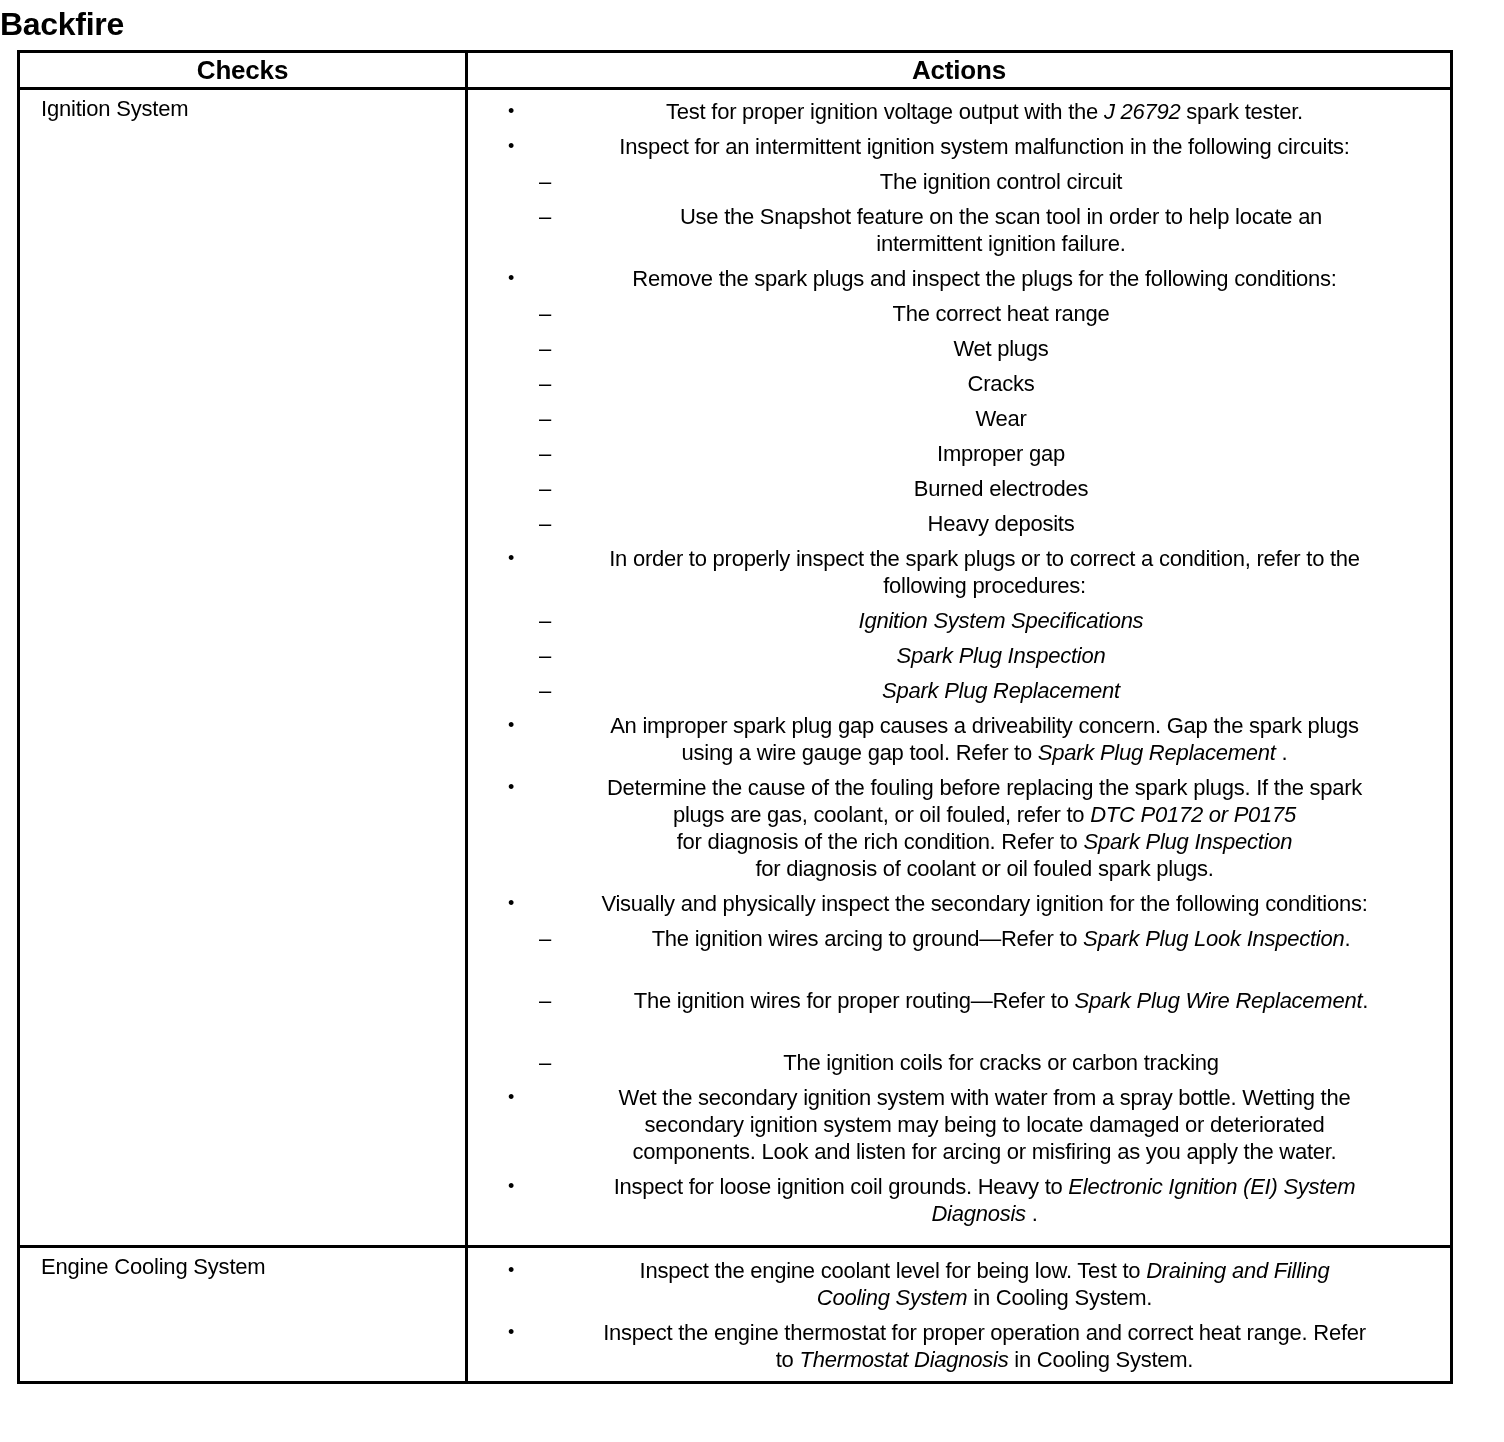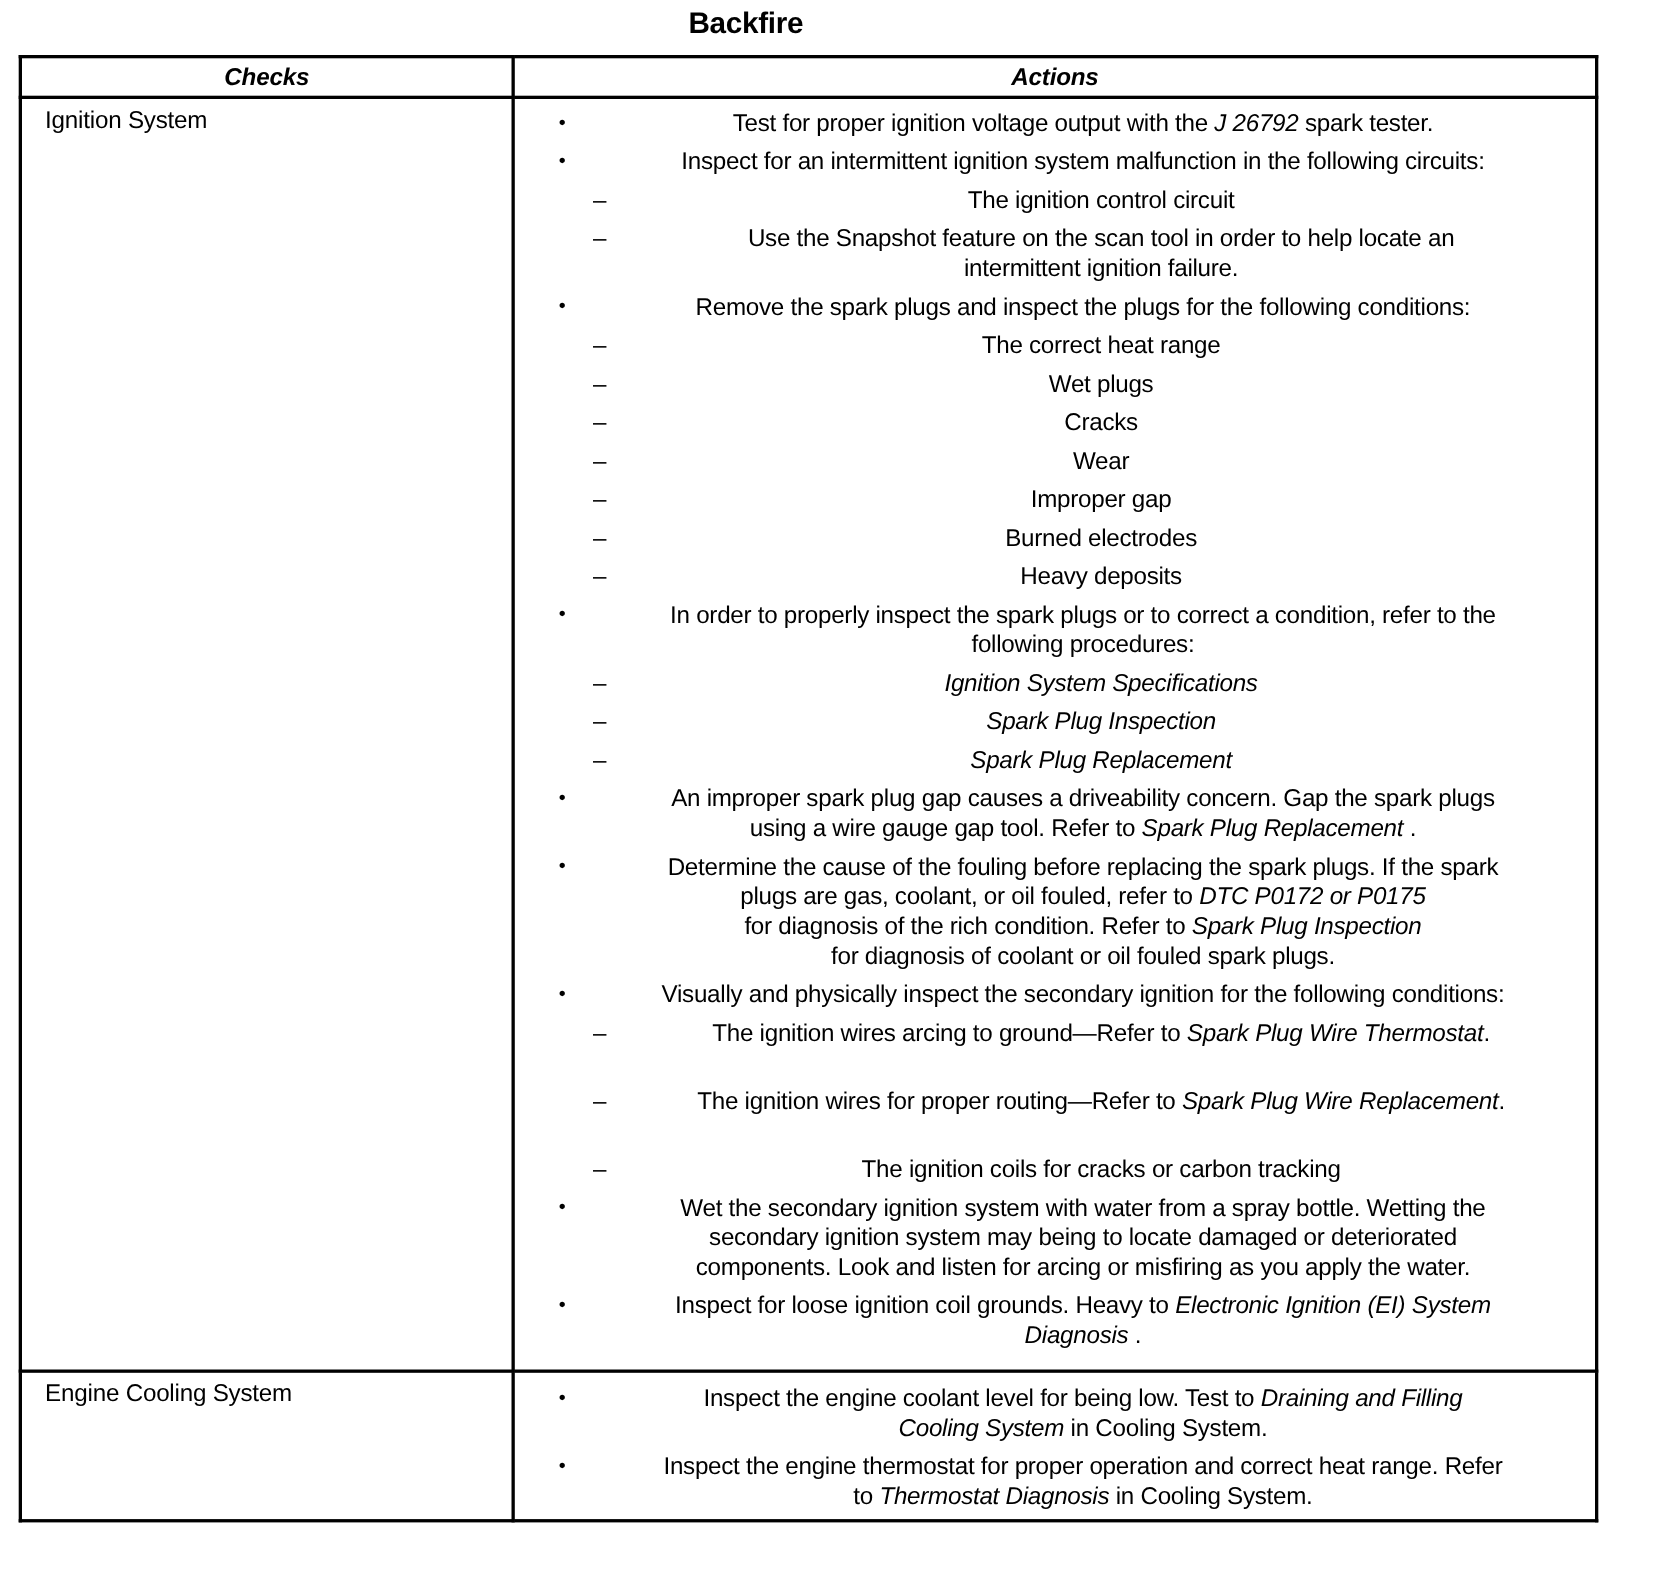--- a/index.html
+++ b/index.html
@@ -1,31 +1,31 @@
 <!DOCTYPE html>
 <html><head>
 <meta charset="utf-8">
 <style>
   html, body { margin: 0; padding: 0; background: #ffffff; }
   body {
     width: 1504px; height: 1442px; position: relative; overflow: hidden;
     font-family: "Liberation Sans", sans-serif; color: #000;
   }
   .title {
-    position: absolute; left: 0; width: 1356px; top: 6px; text-align: center;
-    font-size: 27px; font-weight: bold; letter-spacing: -0.3px;
+    position: absolute; left: 0; width: 1356px; top: 6px; 
+    font-size: 32px; font-weight: bold; letter-spacing: -0.3px;
   }
   .tbl {
     position: absolute; left: 17px; top: 50px; width: 1436px;
     border-collapse: collapse; table-layout: fixed;
   }
   .tbl th, .tbl td { border: 3px solid #000; vertical-align: top; padding: 0; }
   .tbl th {
-    height: 34px; font-size: 22px; font-weight: bold; text-align: center;
-    vertical-align: middle; letter-spacing: -0.2px; font-style: italic;
+    height: 34px; font-size: 26px; font-weight: bold; text-align: center;
+    vertical-align: middle; letter-spacing: -0.2px;
   }
   .col-checks { width: 448px; }
   .check-label {
     font-size: 22px; padding: 6px 0 0 21px; letter-spacing: -0.2px;
   }
   .row-ignition td { height: 1155px; margin-left: 28px; }
   .row-cooling td { height: 126px; }
   .actions { padding: 8px 10px 0 40px; }
   .row-cooling .actions { padding-top: 9px; }
   .bullet {
@@ -151,21 +151,21 @@
               <span class="line"><span>plugs are gas, coolant, or oil fouled, refer to </span><span class="it">DTC P0172 or P0175</span></span>
               <span class="line"><span>for diagnosis of the rich condition. Refer to </span><span class="it">Spark Plug Inspection</span></span>
               <span class="line"><span>for diagnosis of coolant or oil fouled spark plugs.</span></span>
             </div>
             <div class="bullet">
               <span class="dot">•</span>
               <span class="line"><span>Visually and physically inspect the secondary ignition for the following conditions:</span></span>
               <div class="subs">
                 <div class="sub spaced">
                   <span class="dash">–</span>
-                  <span class="line"><span>The ignition wires arcing to ground—Refer to </span><span class="it">Spark Plug Wire Thermostat</span><span>.</span></span>
+                  <span class="line"><span>The ignition wires arcing to ground—Refer to </span><span class="it">Spark Plug Look Inspection</span><span>.</span></span>
                 </div>
                 <div class="sub spaced">
                   <span class="dash">–</span>
                   <span class="line"><span>The ignition wires for proper routing—Refer to </span><span class="it">Spark Plug Wire Replacement</span><span>.</span></span>
                 </div>
                 <div class="sub">
                   <span class="dash">–</span>
                   <span class="line"><span>The ignition coils for cracks or carbon tracking</span></span>
                 </div>
               </div>

